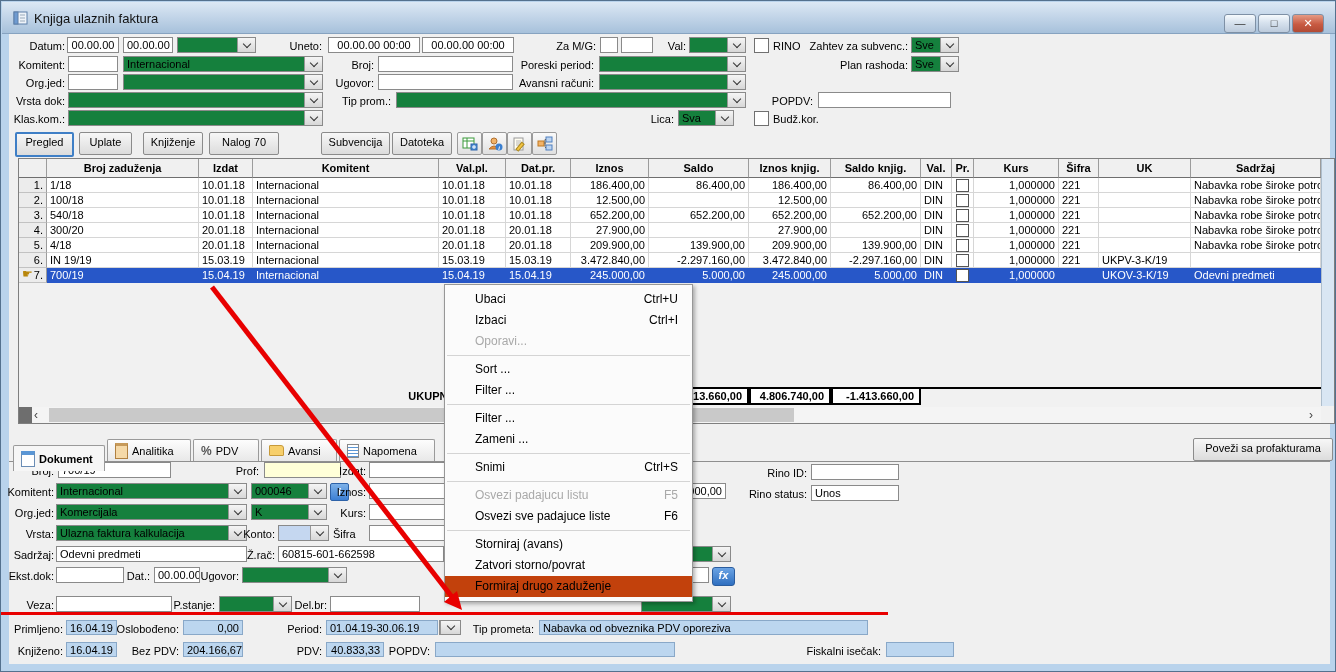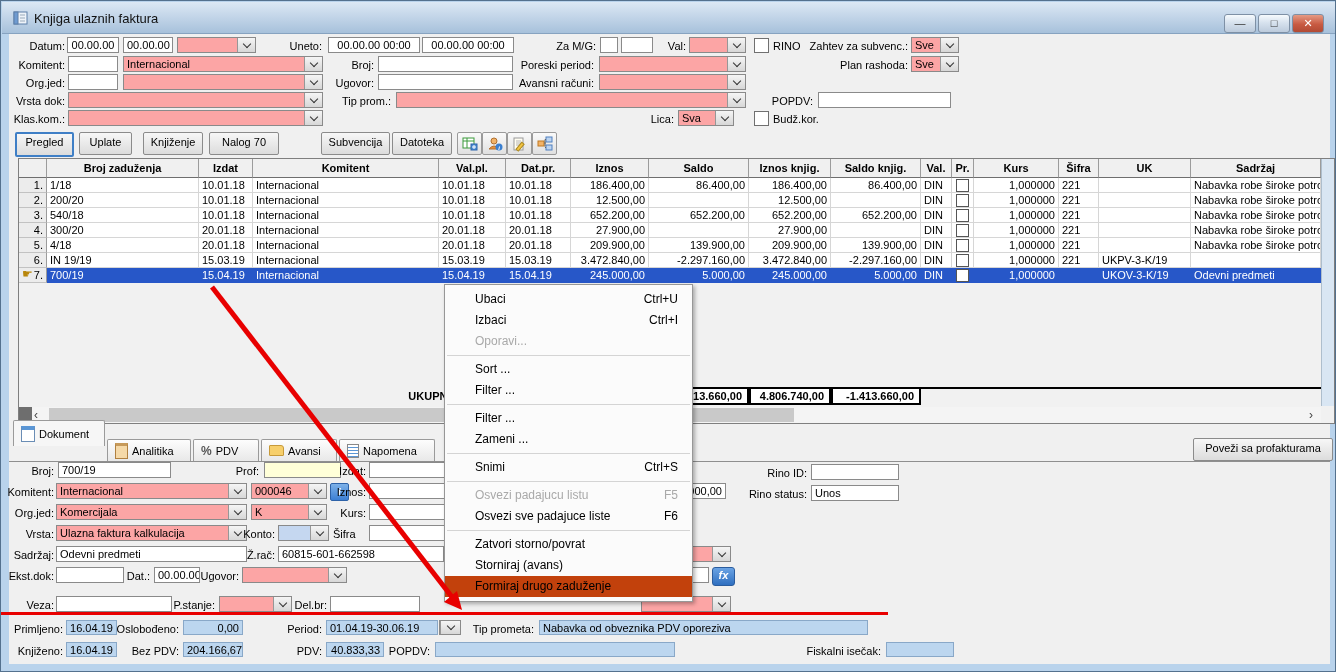--- a/index.html
+++ b/index.html
@@ -16,21 +16,21 @@
     font-size:11px;color:#333;}
   
   #client{left:8px;top:33px;width:1321px;height:630px;background:#f0f0f0;}
   .lbl{position:absolute;text-align:right;white-space:nowrap;line-height:15px;}
   .lbl-l{position:absolute;text-align:left;white-space:nowrap;line-height:15px;}
   .inp{position:absolute;background:#fff;border:1px solid #8a8a8a;height:16px;line-height:14px;
        padding:0 3px;white-space:nowrap;overflow:hidden;box-sizing:border-box;}
   .center{text-align:center;} .right{text-align:right;}
   .blue{background:#bcd6ef!important;border-color:#89a8c8!important;}
   .yellow{background:#ffffd8!important;}
-  .combo{position:absolute;display:flex;background:#fca5a5;border:1px solid #8a8a8a;height:16px;box-sizing:border-box;}
+  .combo{position:absolute;display:flex;background:#15803d;border:1px solid #8a8a8a;height:16px;box-sizing:border-box;}
   .combo-t{flex:1;padding:0 3px;line-height:14px;overflow:hidden;white-space:nowrap;}
   .combo-a{width:17px;background:linear-gradient(#f5f5f5,#d7d7d7);border-left:1px solid #979797;
            display:flex;align-items:center;justify-content:center;}
   .chev{width:5px;height:5px;border-left:1px solid #333;border-bottom:1px solid #333;
         transform:rotate(-45deg);margin-top:-3px;}
   .cbox{position:absolute;width:13px;height:13px;background:#fff;border:1px solid #707070;}
   .btn{position:absolute;background:linear-gradient(#f7f7f7,#dcdcdc);border:1px solid #8b8b8b;
        border-radius:2px;text-align:center;line-height:19px;height:21px;}
   .btn-focus{border:2px solid #3f7fc6;line-height:17px;}
   .iconbtn{position:absolute;width:23px;height:21px;background:linear-gradient(#fafafa,#e0e0e0);
@@ -57,21 +57,21 @@
   #menu{position:absolute;left:443px;top:283px;width:247px;background:#fbfbfb;border:1px solid #979797;
         box-shadow:2px 2px 4px rgba(0,0,0,.3);padding:4px 0;z-index:50;}
   .mi{height:21px;line-height:21px;padding:0 14px 0 30px;font-size:12px;display:flex;justify-content:space-between;}
   .mi.dis{color:#a9a9a9;}
   .mi.hl{background:#c2410c;}
   .msep{height:1px;background:#d4d4d4;margin:3px 2px;}
   
   .tab{position:absolute;height:22px;top:438px;background:linear-gradient(#fdfdfd,#e8e8e8);
        border:1px solid #9a9a9a;border-bottom:none;border-radius:2px 2px 0 0;display:flex;
        align-items:center;gap:4px;padding:0 7px;box-sizing:border-box;}
-  .tab.active{top:419px;height:26px;background:#f6f6f6;z-index:5;}
+  .tab.active{top:444px;height:26px;background:#f6f6f6;z-index:5;font-weight:bold;}
   .ticon{display:inline-block;}
   #fx-btn{position:absolute;width:21px;height:17px;background:linear-gradient(#6aa3e4,#2f6fc0);
         border:1px solid #2a5c9e;border-radius:3px;color:#fff;font-style:italic;font-weight:bold;
         text-align:center;line-height:15px;font-size:11px;}
   #info-btn{position:absolute;width:17px;height:16px;background:linear-gradient(#7db1e8,#3c7fd4);
         border:1px solid #2d62a8;border-radius:2px;color:#fff;font-weight:bold;font-style:italic;
         text-align:center;line-height:14px;font-family:"Liberation Serif",serif;}
   .redline{position:absolute;background:#e80000;z-index:10;}
   .frag{z-index:1;}
 </style>
@@ -282,21 +282,21 @@
         <div class="gcell" style="width: 22px;">
           <div class="cbx"></div>
         </div>
         <div class="gcell right" style="width: 85px;">1,000000</div>
         <div class="gcell" style="width: 40px;">221</div>
         <div class="gcell" style="width: 92px;"></div>
         <div class="gcell" style="width: 130px;">Nabavka robe široke potro</div>
       </div>
       <div class="trow">
         <div class="gcell selcol" style="width: 28px;">2.</div>
-        <div class="gcell" style="width: 152px;">200/20</div>
+        <div class="gcell" style="width: 152px;">100/18</div>
         <div class="gcell" style="width: 54px;">10.01.18</div>
         <div class="gcell" style="width: 186px;">Internacional</div>
         <div class="gcell" style="width: 67px;">10.01.18</div>
         <div class="gcell" style="width: 65px;">10.01.18</div>
         <div class="gcell right" style="width: 78px;">12.500,00</div>
         <div class="gcell right" style="width: 100px;"></div>
         <div class="gcell right" style="width: 82px;">12.500,00</div>
         <div class="gcell right" style="width: 90px;"></div>
         <div class="gcell" style="width: 31px;">DIN</div>
         <div class="gcell" style="width: 22px;">
@@ -619,25 +619,25 @@
       <div class="mi dis">
         <span>Osvezi padajucu listu</span>
         <span>F5</span>
       </div>
       <div class="mi">
         <span>Osvezi sve padajuce liste</span>
         <span>F6</span>
       </div>
       <div class="msep"></div>
       <div class="mi">
+        <span>Storniraj (avans)</span>
+        <span></span>
+      </div>
+      <div class="mi">
         <span>Zatvori storno/povrat</span>
-        <span></span>
-      </div>
-      <div class="mi">
-        <span>Storniraj (avans)</span>
         <span></span>
       </div>
       <div class="mi hl">
         <span>Formiraj drugo zaduženje</span>
         <span></span>
       </div>
     </div>
 
   <svg class="abs" style="left:0;top:0;width:1336px;height:672px;pointer-events:none;z-index:60;">
     <line x1="211" y1="286" x2="451" y2="596" stroke="#e80000" stroke-width="5"></line>

